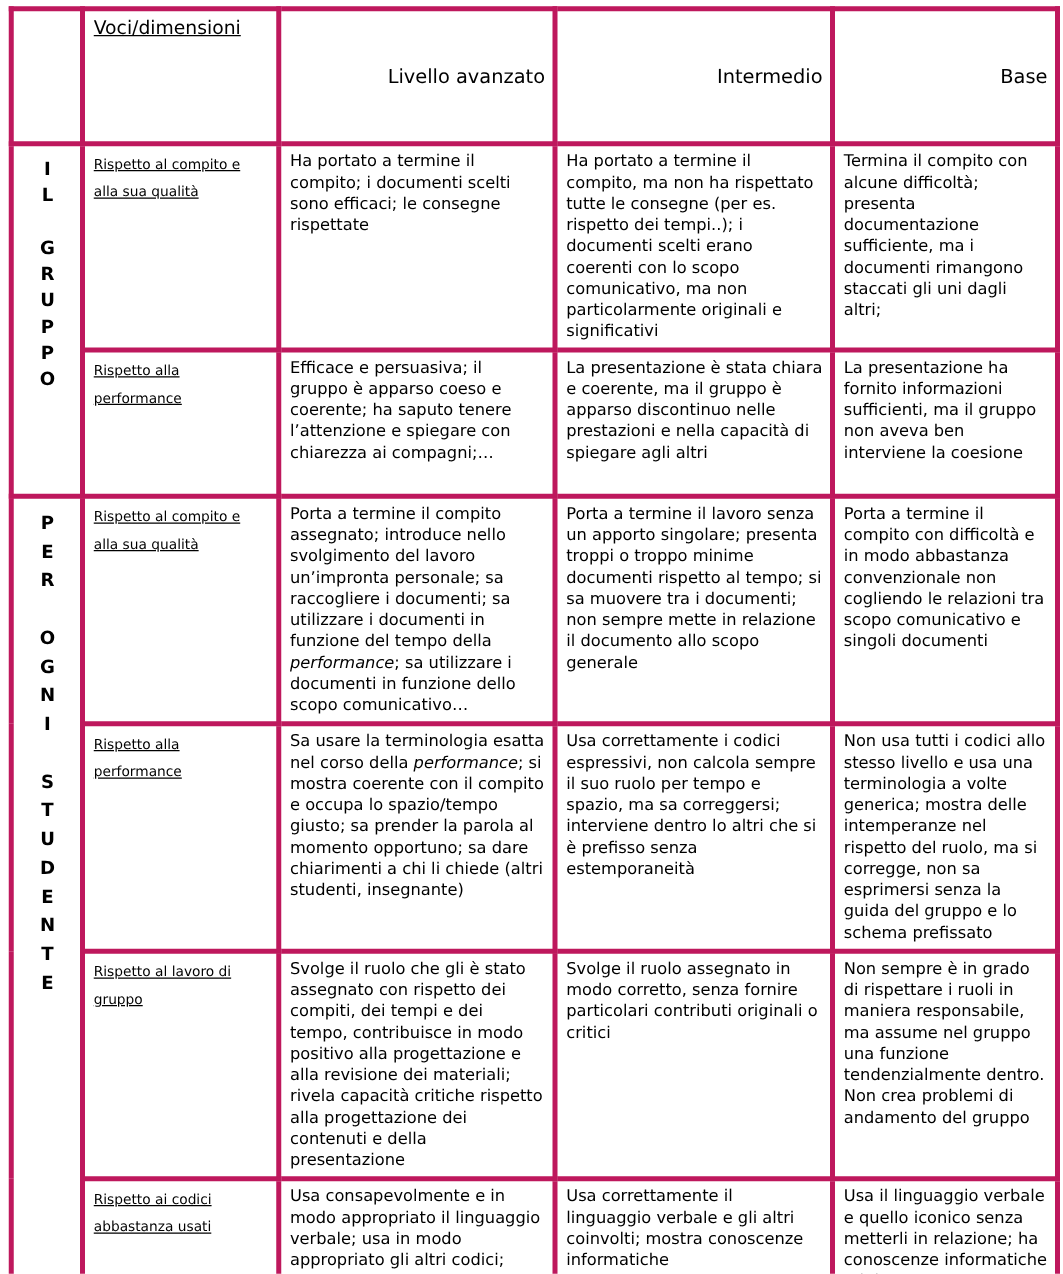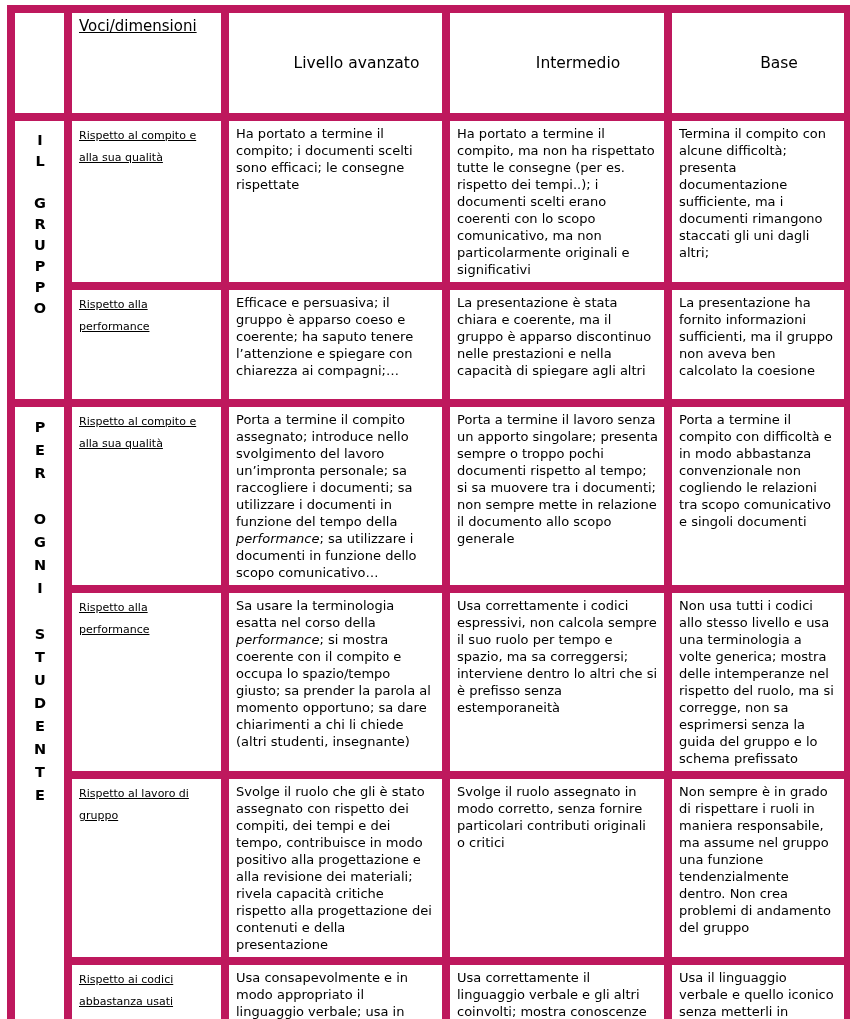--- a/index.html
+++ b/index.html
@@ -15,37 +15,37 @@
     overflow: hidden;
   }
   table.rubric {
     border-collapse: collapse;
     table-layout: fixed;
     width: 837px;
     margin: 5px 0 0 7px;
     border: 3px solid #000000;
   }
   td {
-    border: 8px solid #be185d;
+    border: 4px solid #be185d;
     vertical-align: top;
     padding: 4px 6px 4px 7px;
     font-size: 13px;
     line-height: 17px;
     overflow: hidden;
   }
   
   tr.header-row { height: 108px; }
   td.corner-cell { }
   td.dim-header-cell {
     font-size: 15px;
     padding-top: 5px;
   }
   td.dim-header-cell .underlined { text-decoration: underline; }
   td.level-header-cell {
-    text-align: center;
+    text-align: right;
     vertical-align: middle;
     font-size: 15.5px;
     padding-left: 48px;
   }
   
   td.group-cell {
     text-align: center;
     font-weight: bold;
     font-size: 14.5px;
     line-height: 21px;
@@ -109,21 +109,21 @@
     <td class="desc-cell">Ha  portato a termine il compito; i documenti scelti sono efficaci; le consegne rispettate</td>
     <td class="desc-cell">Ha portato a termine il compito, ma non ha rispettato tutte le consegne (per es. rispetto dei tempi..); i documenti scelti erano coerenti con lo scopo comunicativo, ma non particolarmente originali e significativi</td>
     <td class="desc-cell">Termina il compito con alcune difficoltà; presenta documentazione sufficiente, ma i documenti rimangono staccati gli uni dagli altri;</td>
   </tr>
   <tr class="r1">
     <td class="row-label-cell">
       <span class="underlined">Rispetto alla performance</span>
     </td>
     <td class="desc-cell">Efficace e persuasiva; il gruppo è apparso coeso e coerente; ha saputo tenere l’attenzione e spiegare con chiarezza ai compagni;…</td>
     <td class="desc-cell">La presentazione è stata chiara e coerente, ma il gruppo è apparso discontinuo nelle prestazioni e nella capacità di spiegare agli altri</td>
-    <td class="desc-cell">La presentazione ha fornito informazioni sufficienti, ma il gruppo non aveva ben calcolato la coesione</td>
+    <td class="desc-cell">La presentazione ha fornito informazioni sufficienti, ma il gruppo non aveva ben interviene la coesione</td>
   </tr>
 
   <tr class="r2">
     <td class="group-cell g2" rowspan="4">P
 E
 R
 
 O
 G
 N
@@ -134,21 +134,21 @@
 U
 D
 E
 N
 T
 E</td>
     <td class="row-label-cell">
       <span class="underlined">Rispetto al compito e alla sua qualità</span>
     </td>
     <td class="desc-cell">Porta a termine il compito assegnato; introduce nello svolgimento del lavoro un’impronta personale; sa raccogliere i documenti; sa utilizzare i  documenti in funzione del tempo della <em>performance</em>; sa utilizzare i documenti in funzione dello scopo comunicativo…</td>
-    <td class="desc-cell">Porta a termine il lavoro senza un apporto singolare; presenta sempre o troppo pochi documenti rispetto al tempo; si sa muovere tra i documenti; non sempre mette in relazione il documento allo scopo generale</td>
+    <td class="desc-cell">Porta a termine il lavoro senza un apporto singolare; presenta troppi o troppo minime documenti rispetto al tempo; si sa muovere tra i documenti; non sempre mette in relazione il documento allo scopo generale</td>
     <td class="desc-cell">Porta a termine il compito con difficoltà e in modo abbastanza convenzionale non cogliendo le relazioni tra scopo comunicativo e singoli documenti</td>
   </tr>
   <tr class="r3">
     <td class="row-label-cell">
       <span class="underlined">Rispetto alla performance</span>
     </td>
     <td class="desc-cell">Sa usare la terminologia esatta nel corso della <em>performance</em>; si mostra coerente con il compito e occupa lo spazio/tempo giusto; sa prender la parola al momento opportuno; sa dare chiarimenti a chi li chiede (altri studenti, insegnante)</td>
     <td class="desc-cell">Usa correttamente i codici espressivi, non calcola sempre il suo ruolo per tempo e spazio, ma sa correggersi; interviene dentro lo altri che si è prefisso senza estemporaneità</td>
     <td class="desc-cell">Non usa tutti i codici allo stesso livello e usa una terminologia a volte generica; mostra delle intemperanze nel rispetto del ruolo, ma si corregge, non sa esprimersi senza la guida del gruppo e lo schema prefissato</td>
   </tr>

